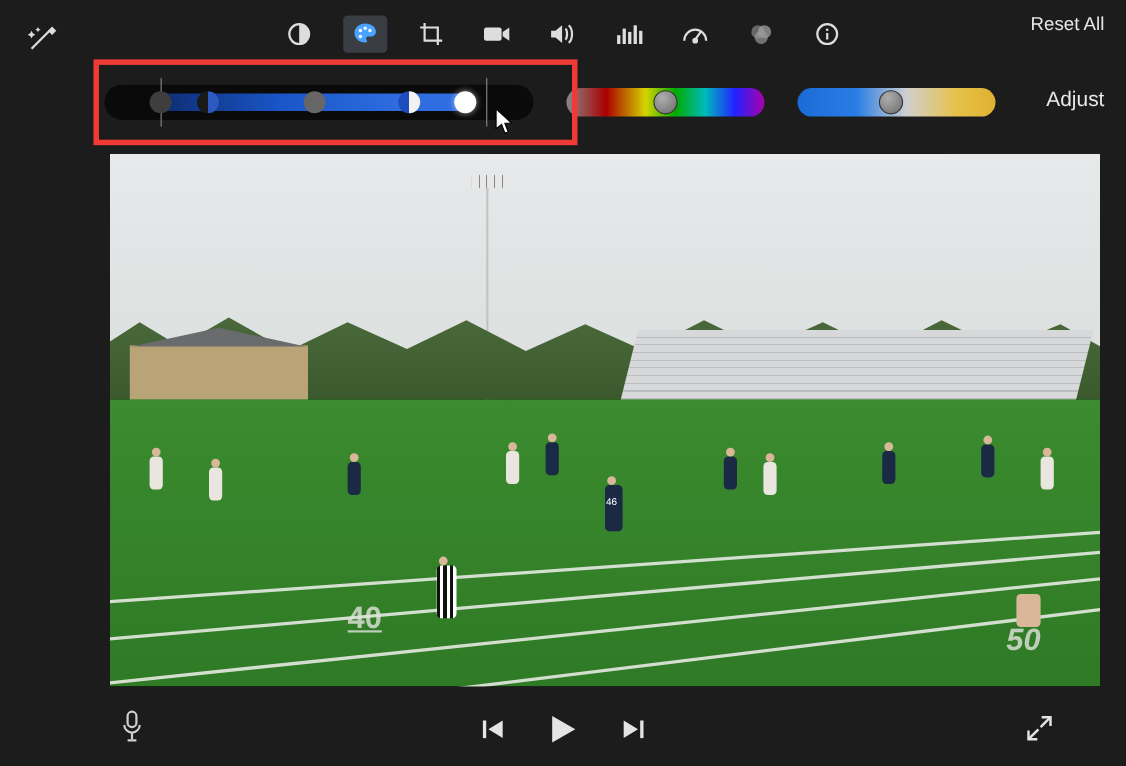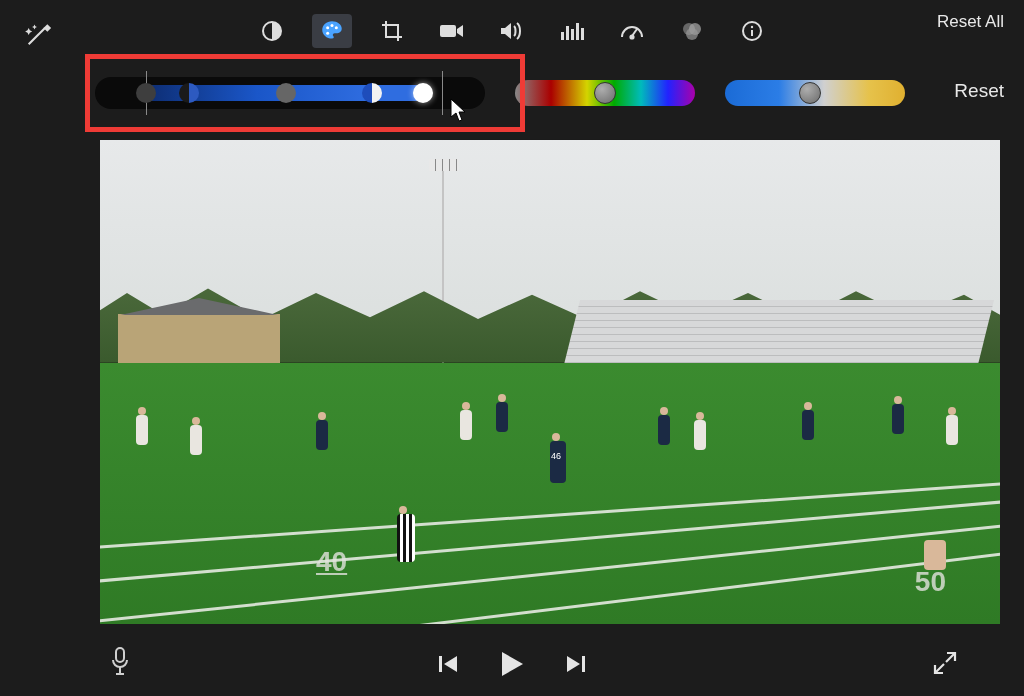--- a/index.html
+++ b/index.html
@@ -324,21 +324,21 @@
   </div>
 
   <div class="slider-simple slider-saturation">
     <div class="sknob" style="left:50%"></div>
   </div>
 
   <div class="slider-simple slider-temp">
     <div class="sknob" style="left:47%"></div>
   </div>
 </div>
-<div class="reset-side">Reset</div>
+<div class="reset-side">Adjust</div>
 
 <div class="annotation-box"></div>
 
 <div class="cursor">
   <svg width="18" height="26" viewBox="0 0 18 26">
       <path d="M1 1 L1 19 L6 15 L9 23 L12 22 L9 14 L15 14 Z" fill="#fff" stroke="#000" stroke-width="1"></path>
     </svg>
 </div>
 
 <div class="tooltip">Adjust highlights to make bright areas lighter or darker</div>
@@ -349,21 +349,21 @@
   <div class="lights"></div>
   <div class="trees"></div>
   <div class="building"></div>
   <div class="bleachers"></div>
   <div class="field">
     <div class="line l1"></div>
     <div class="line l2"></div>
     <div class="line l3"></div>
     <div class="line l4"></div>
     <span class="yard" style="left:24%; top:70%;text-decoration:underline;">40</span>
-    <span class="yard" style="right:6%; top:78%;">50</span>
+    <span class="yard" style="right:6%; top:78%;font-style:italic;">50</span>
 
     <div class="player light" style="left:4%; top:20%;">
         <div class="head"></div>
       </div>
     <div class="player light" style="left:10%; top:24%;">
         <div class="head"></div>
       </div>
     <div class="player" style="left:24%; top:22%;">
         <div class="head"></div>
       </div>

